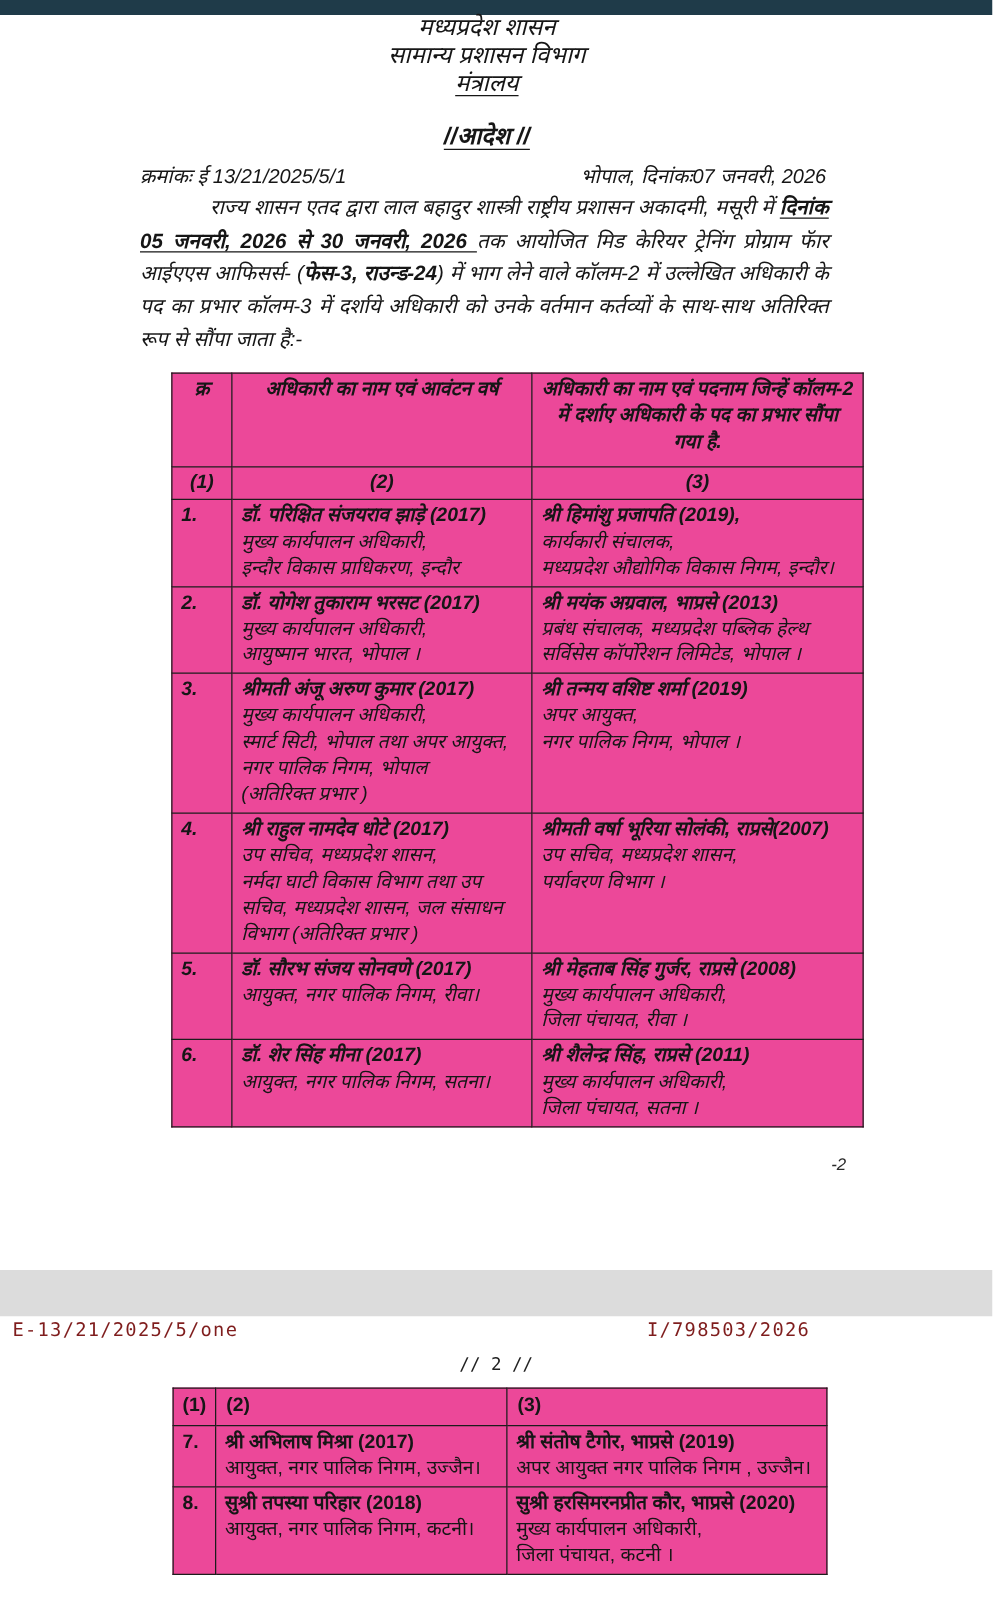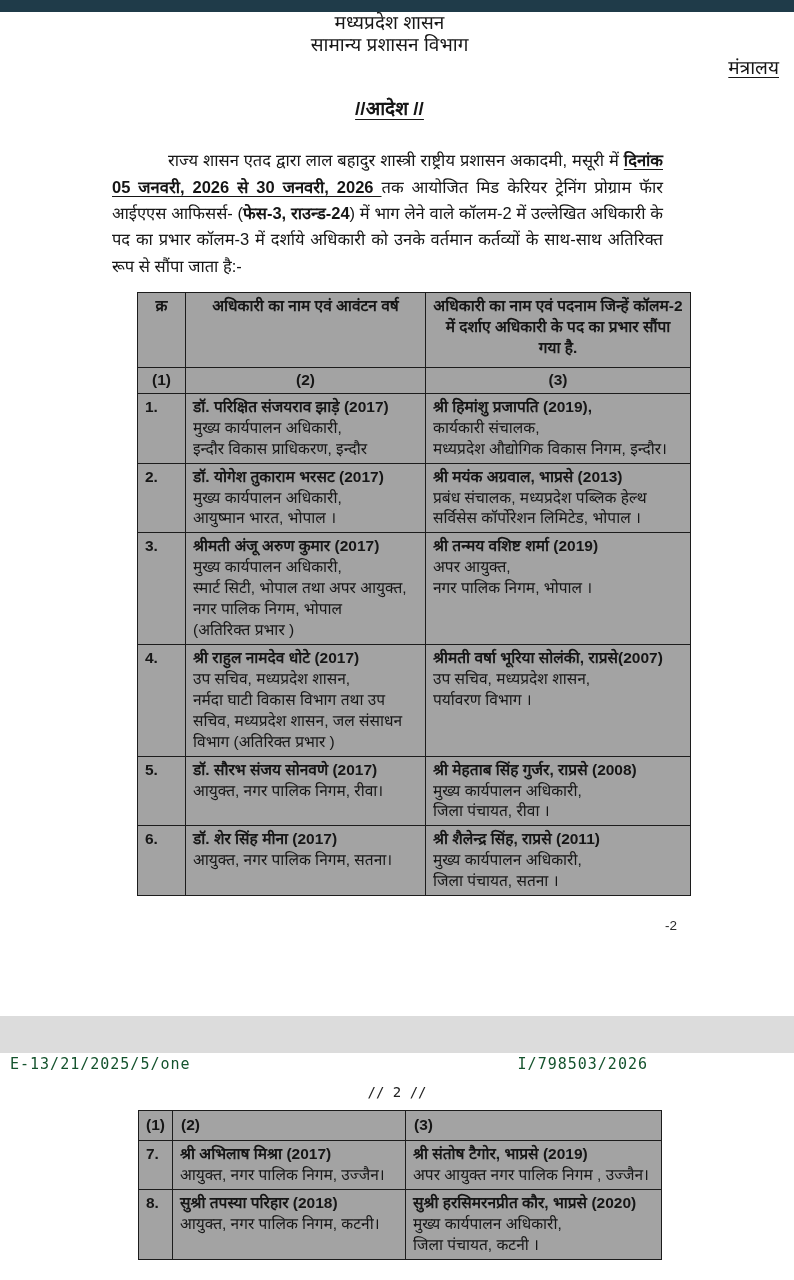--- a/index.html
+++ b/index.html
@@ -1,31 +1,31 @@
 <!DOCTYPE html>
 <html lang="hi"><head>
 <meta charset="utf-8">
 <style>
   html,body{margin:0;padding:0;}
   body{
     width:794px;height:1280px;background:#ffffff;position:relative;overflow:hidden;
     font-family:"Liberation Sans","DejaVu Sans",sans-serif;color:#161616;
   }
   .topbar{position:absolute;top:0;left:0;width:794px;height:12px;}
-  .doc{position:absolute;top:12px;left:0;width:779px;}
+  .doc{position:absolute;top:12px;left:0;width:779px;font-style:italic;}
   .center{text-align:center;}
   .hline{font-size:19px;line-height:1.18;font-weight:normal;}
-  .u{text-decoration:underline;text-underline-offset:3px;text-align:right;}
+  .u{text-decoration:underline;text-underline-offset:3px;}
   .order-title{font-size:19px;font-weight:bold;margin-top:16px;text-decoration:underline;text-underline-offset:4px;}
   .ref-row{display:flex;justify-content:space-between;margin:8px 118px 0 112px;font-size:16px;}
-  .para{margin:26px 116px 0 112px;font-size:16.5px;line-height:1.6;text-align:justify;text-indent:56px;}
+  .para{margin:2px 116px 0 112px;font-size:16.5px;line-height:1.6;text-align:justify;text-indent:56px;}
   .pp-normal{font-weight:normal;}
   .pp-bold{font-weight:bold;}
   .pp-bold-underline{font-weight:bold;text-decoration:underline;text-underline-offset:3px;}
-  table.tbl{border-collapse:collapse;table-layout:fixed;background:#a3a3a3;}
+  table.tbl{border-collapse:collapse;table-layout:fixed;background:#ec4899;}
   table.tbl th,table.tbl td{border:1.6px solid #1c1c1c;vertical-align:top;padding:3px 7px;font-size:15.5px;line-height:1.35;}
   .tbl1{margin:13px 0 0 137px;width:508px;}
   .tbl1 .c-sn{width:33px;}
   .tbl1 .c-2{width:225px;}
   .tbl1 .c-3{width:250px;}
   .tbl2{position:absolute;top:1110px;left:138px;width:484px;}
   .tbl2 .c-sn{width:29px;}
   .tbl2 .c-2{width:216px;}
   .tbl2 .c-3{width:239px;}
   th.head1{font-weight:bold;text-align:center;padding:8px 10px 30px 10px;}
@@ -34,38 +34,42 @@
   tr.subhead2 th{font-weight:bold;text-align:left;padding:4px 8px;}
   tr.subhead2 th.c-sn{text-align:center;padding:4px 2px;}
   td.sn{font-weight:bold;font-size:14.5px;padding-left:6px;}
   .nm{font-weight:bold;}
   .page-marker{margin:22px 0 0 137px;width:540px;text-align:right;font-size:13.5px;color:#2a2a2a;}
   .gray-band{position:absolute;top:1016px;left:0;width:794px;height:37px;}
   .footer-row{
     position:absolute;top:1055px;left:0;width:658px;box-sizing:border-box;
     display:flex;justify-content:space-between;padding:0 10px;
     font-family:"DejaVu Sans Mono","Liberation Mono",monospace;
-    font-size:15px;letter-spacing:1px;color:#14532d;
+    font-size:15px;letter-spacing:1px;color:#7f1d1d;
   }
   .page2-no{
     position:absolute;top:1084px;left:0;width:794px;text-align:center;
     font-family:"DejaVu Sans Mono","Liberation Mono",monospace;font-size:14px;color:#222;
   }
 </style>
 </head>
 <body>
 
 <div class="topbar" style="background: rgb(31, 59, 73);"></div>
 
 <div class="doc">
   <div class="center hline">मध्यप्रदेश शासन</div>
   <div class="center hline">सामान्य प्रशासन विभाग</div>
   <div class="center hline u">मंत्रालय</div>
   <div class="center order-title">//आदेश //</div>
 
+  <div class="ref-row">
+    <span>क्रमांकः ई 13/21/2025/5/1</span>
+    <span>भोपाल, दिनांकः07 जनवरी, 2026</span>
+  </div>
 
   <p class="para" id="para"><span class="pp-normal">राज्य शासन एतद द्वारा लाल बहादुर शास्त्री राष्ट्रीय प्रशासन अकादमी, मसूरी में </span><span class="pp-bold-underline">दिनांक 05 जनवरी, 2026  से 30 जनवरी, 2026 </span><span class="pp-normal">तक आयोजित मिड केरियर ट्रेनिंग प्रोग्राम फॅार आईएएस आफिसर्स- (</span><span class="pp-bold">फेस-3, राउन्ड-24</span><span class="pp-normal">) में भाग लेने वाले कॉलम-2 में उल्लेखित अधिकारी के पद का प्रभार कॉलम-3 में दर्शाये अधिकारी को उनके वर्तमान कर्तव्यों के साथ-साथ अतिरिक्त रूप से सौंपा जाता है:-</span></p>
 
   <table class="tbl tbl1">
     <thead>
       <tr>
         <th class="head1 c-sn">क्र</th>
         <th class="head1 c-2">अधिकारी का नाम एवं आवंटन वर्ष</th>
         <th class="head1 tall c-3">अधिकारी का नाम एवं पदनाम जिन्हें कॉलम-2 में दर्शाए अधिकारी के पद का प्रभार सौंपा गया है.</th>
       </tr>

